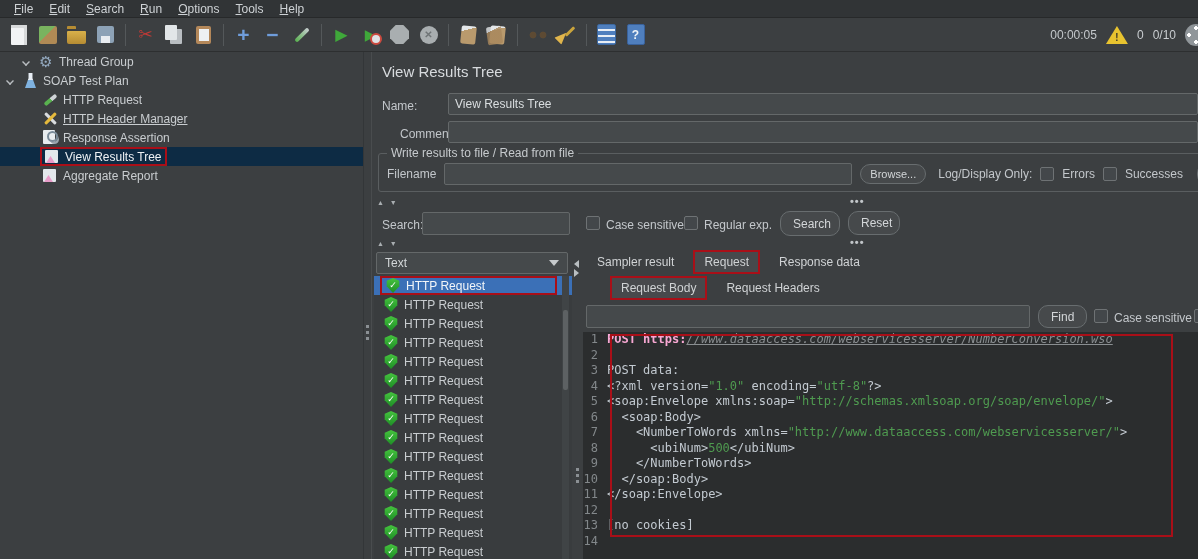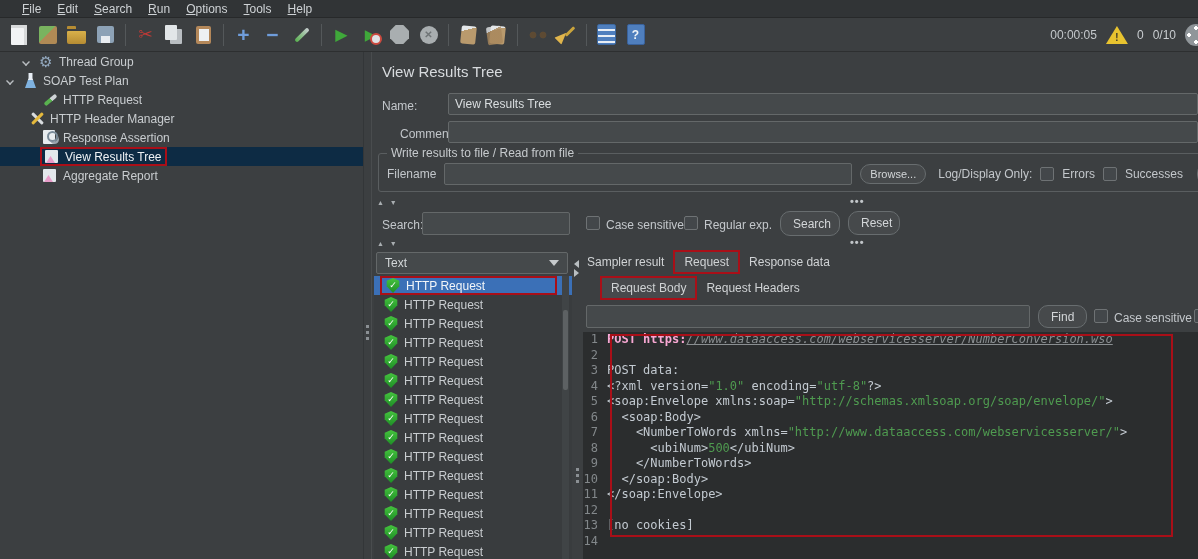--- a/index.html
+++ b/index.html
@@ -1,20 +1,20 @@
 <!DOCTYPE html>
 <html><head>
 <meta charset="utf-8">
 <style>
   * { box-sizing: border-box; margin: 0; padding: 0; }
   html,body { width:1198px; height:559px; overflow:hidden; }
   body { background:#3c3f41; font-family:"Liberation Sans", sans-serif; font-size:12px; color:#c9cdd0; position:relative; }
 
   
-  #menubar { position:absolute; left:0; top:0; width:1198px; height:18px; background:#313436; border-bottom:1px solid #27292a; display:flex; align-items:center; padding-left:14px; }
+  #menubar { position:absolute; left:0; top:0; width:1198px; height:18px; background:#313436; border-bottom:1px solid #27292a; display:flex; align-items:center; padding-left:6px; }
   .menu-item { padding:1px 8px; color:#ced2d5; cursor:default; }
   .menu-item u { text-decoration:underline; }
 
   
   #toolbar { position:absolute; left:0; top:18px; width:1198px; height:34px; background:#3c3f41; border-bottom:1px solid #2d2f30; display:flex; align-items:center; padding-left:4px; }
   .tbi { width:25px; height:25px; margin:0 2px; position:relative; display:flex; align-items:center; justify-content:center; flex:0 0 25px; }
   .tb-sep { width:1px; height:22px; background:#54585a; margin:0 5px; flex:0 0 1px; }
   .tbi::before, .tbi::after { position:absolute; }
   [data-icon="new-file-icon"]::before        { content:""; width:16px; height:20px; background:#f2f4f5; border-radius:1px; box-shadow:inset -3px 3px 0 #d8dadb; }
   [data-icon="templates-icon"]::before       { content:""; width:18px; height:18px; background:linear-gradient(135deg,#79b35f 45%,#b08a55 45%); border-radius:2px; }
@@ -112,21 +112,21 @@
   #list-scroll { position:absolute; left:190px; top:26px; width:7px; height:283px; background:#404446; }
   #list-thumb { position:absolute; left:1px; top:34px; width:5px; height:80px; background:#5d6163; border-radius:2px; }
 
   #h-split { position:absolute; left:202px; top:0; width:9px; height:309px; }
   #h-split .collapse { position:absolute; left:0; top:10px; display:flex; flex-direction:column; gap:1px; }
   #h-split .collapse i { width:0; height:0; border-top:4px solid transparent; border-bottom:4px solid transparent; }
   #h-split .collapse i.l { border-right:5px solid #b9bec1; }
   #h-split .collapse i.r { border-left:5px solid #b9bec1; }
   #h-split .grip-dots { left:2px; top:218px; }
 
-  .tab-row { position:absolute; left:206px; display:flex; align-items:center; gap:2px; }
+  .tab-row { position:absolute; left:216px; display:flex; align-items:center; gap:12px; }
   .tab { padding:3px 9px; color:#d0d3d5; white-space:nowrap; }
   .tab.active { background:#47494c; }
   .redbox-outline { outline:2px solid #a90f18; outline-offset:0; }
 
   #find-row { position:absolute; left:212px; top:55px; width:614px; height:24px; }
 
   
   #code-area { position:absolute; left:211px; top:82px; width:615px; height:227px; background:#2b2d2e; font-family:"DejaVu Sans Mono",monospace; font-size:12px; }
   .code-line { height:15.5px; line-height:15.5px; white-space:pre; }
   .ln { display:inline-block; width:24px; text-align:right; color:#83888b; padding-right:9px; }
@@ -201,21 +201,21 @@
         <span class="ti" data-icon="test-plan-icon"></span>
         <span>SOAP Test Plan</span>
       </span>
     </div>
     <div class="tree-row" style="padding-left: 40px;">
       <span class="rowbox">
         <span class="ti" data-icon="sampler-icon"></span>
         <span>HTTP Request</span>
       </span>
     </div>
-    <div class="tree-row" style="padding-left: 27px;">
+    <div class="tree-row" style="padding-left: 40px; text-decoration: underline;">
       <span class="rowbox">
         <span class="ti" data-icon="header-manager-icon"></span>
         <span>HTTP Header Manager</span>
       </span>
     </div>
     <div class="tree-row" style="padding-left: 40px;">
       <span class="rowbox">
         <span class="ti" data-icon="assertion-icon"></span>
         <span>Response Assertion</span>
       </span>

